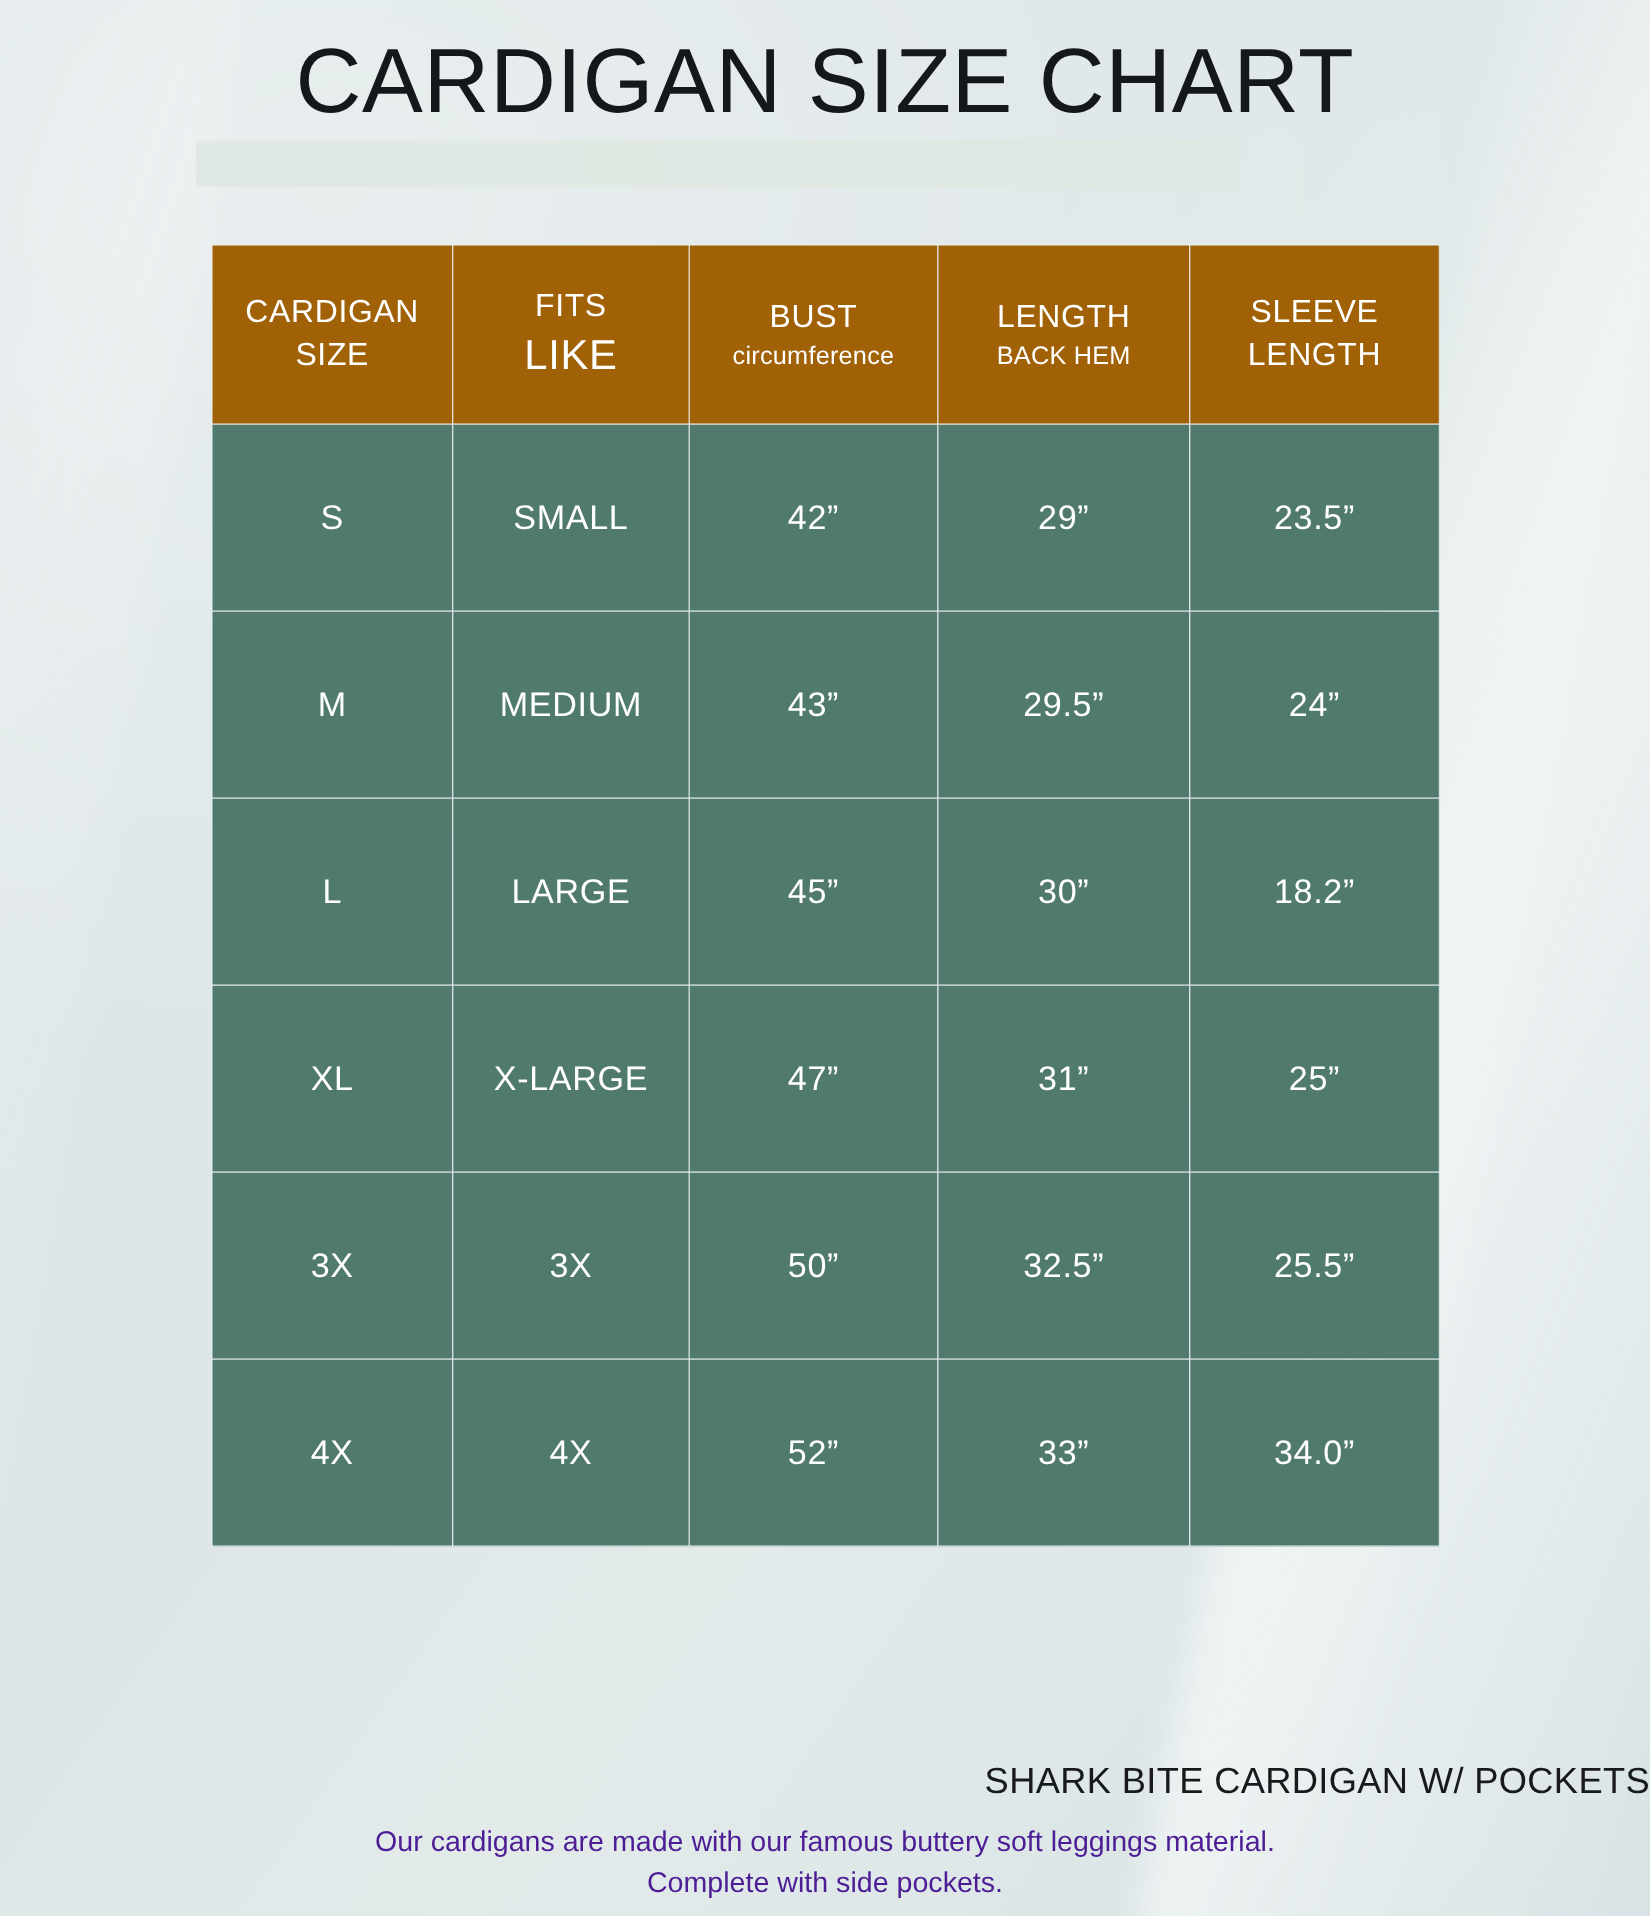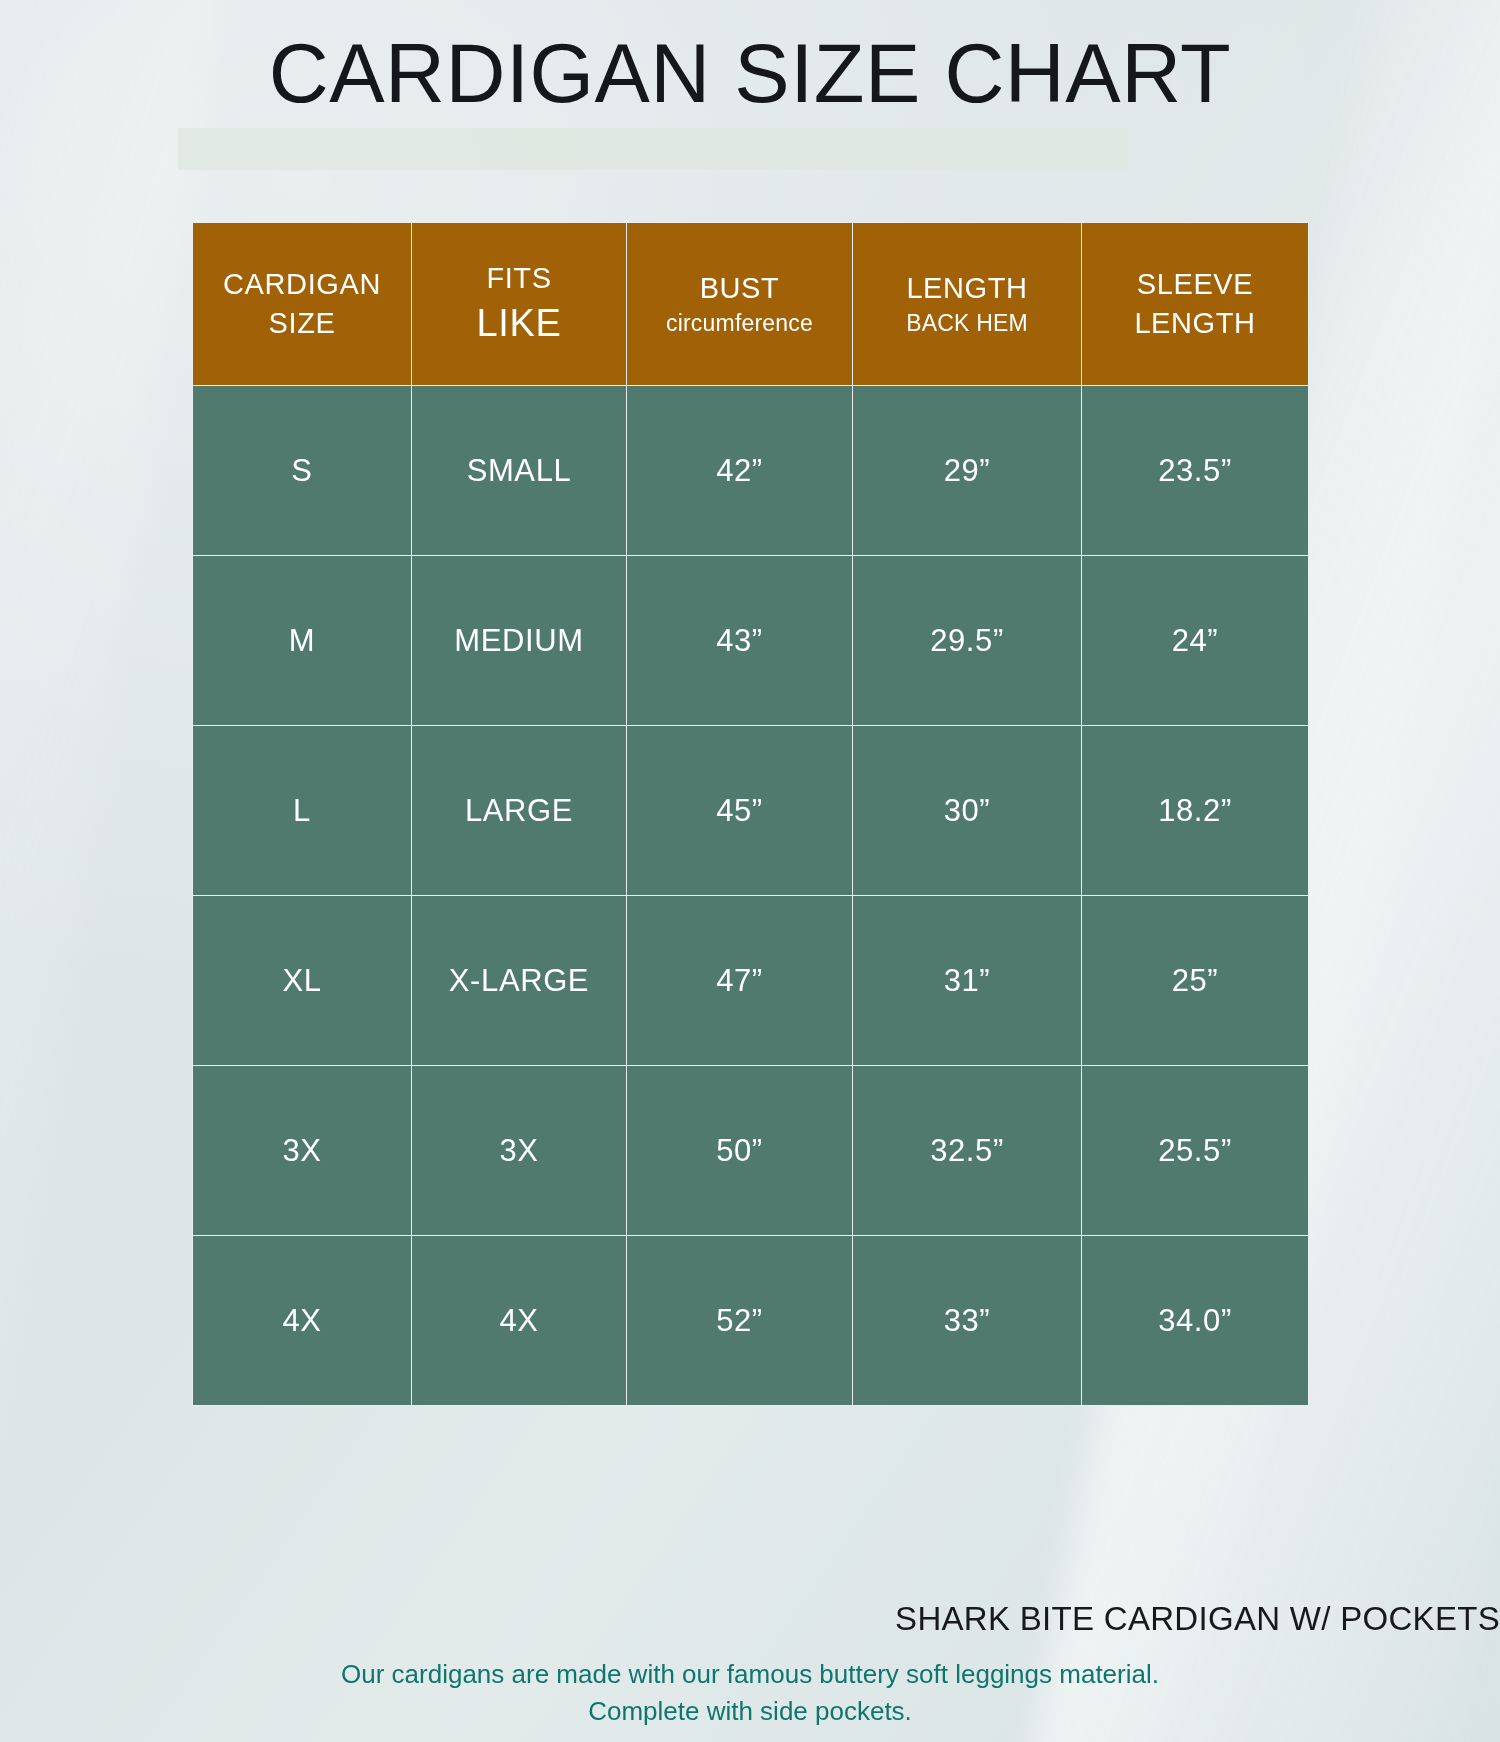--- a/index.html
+++ b/index.html
@@ -116,21 +116,21 @@
     letter-spacing: 0.3px;
     margin: 0 0 18px 0;
     font-weight: 400;
     text-align: right;
   }
   .footer-note {
     font-size: 26px;
     line-height: 1.42;
     margin: 0;
     font-weight: 400;
-    color: #0f766e;
+    color: #4c1d95;
   }
 </style>
 </head>
 <body>
 
 <div class="page">
 
   <div class="light-streak streak-1"></div>
   <div class="light-streak streak-2"></div>
   <div class="light-streak streak-3"></div>

